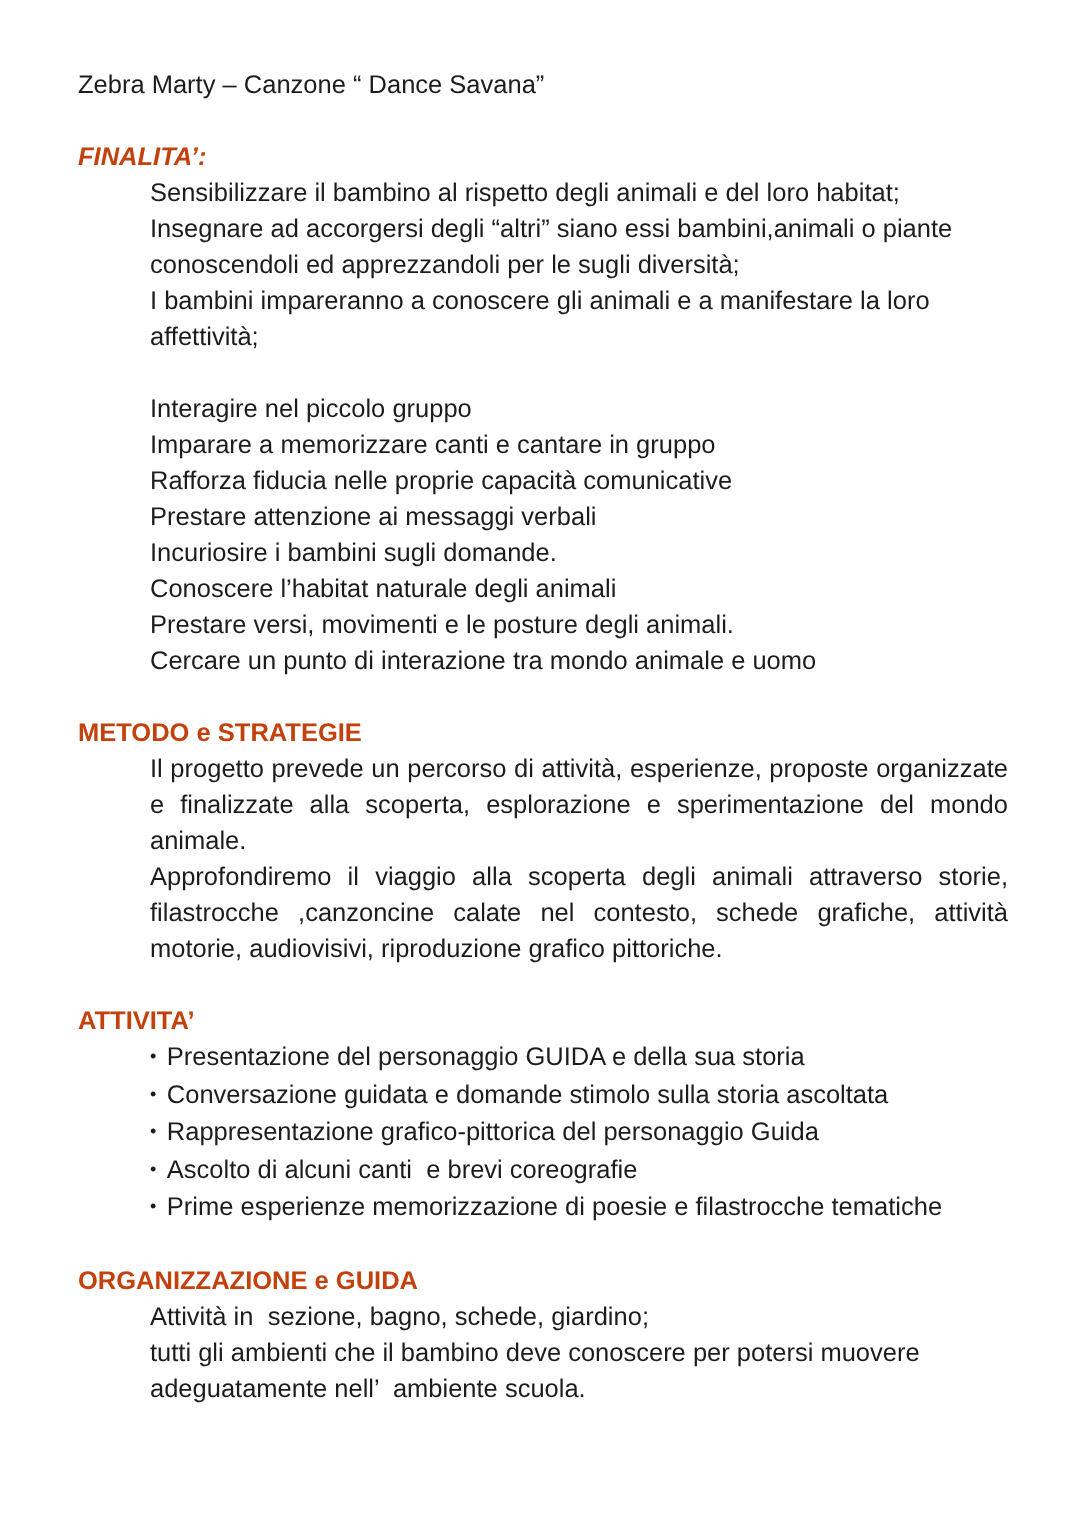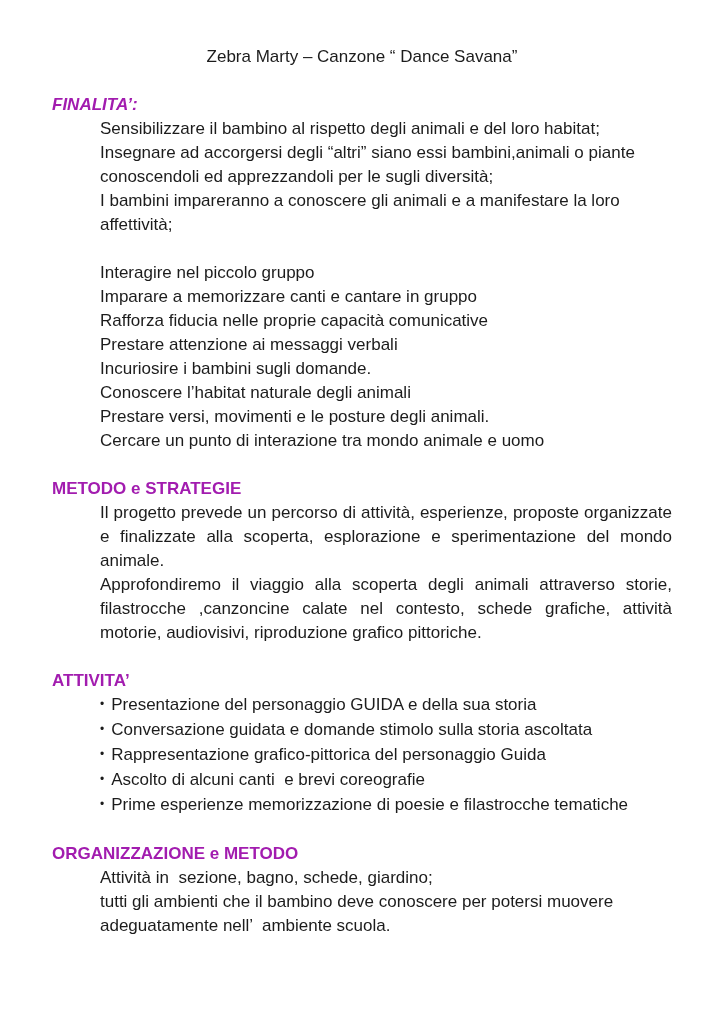--- a/index.html
+++ b/index.html
@@ -21,27 +21,26 @@
     padding: 45px 52px 0 52px;
   }
   .content {
     width: 620px;
   }
   .doc-title {
     font-size: 17px;
     font-weight: normal;
     line-height: 24px;
     margin: 0 0 24px 0;
-    text-align: center;
   }
   .section {
     margin: 0 0 24px 0;
   }
   .section-heading {
-    color: #a21caf;
+    color: #c2410c;
     font-weight: bold;
     font-size: 17px;
     line-height: 24px;
     margin: 0;
   }
   .section-heading.italic {
     font-style: italic;
   }
   .line {
     font-size: 17px;
@@ -103,20 +102,20 @@
         </section>
         <section class="section">
           <h2 class="section-heading">ATTIVITA’</h2>
           <div class="line bullet-line"><span class="bullet">•</span><span class="bullet-text">Presentazione del personaggio GUIDA e della sua storia</span></div>
           <div class="line bullet-line"><span class="bullet">•</span><span class="bullet-text">Conversazione guidata e domande stimolo sulla storia ascoltata</span></div>
           <div class="line bullet-line"><span class="bullet">•</span><span class="bullet-text">Rappresentazione grafico-pittorica del personaggio Guida</span></div>
           <div class="line bullet-line"><span class="bullet">•</span><span class="bullet-text">Ascolto di alcuni canti  e brevi coreografie</span></div>
           <div class="line bullet-line"><span class="bullet">•</span><span class="bullet-text">Prime esperienze memorizzazione di poesie e filastrocche tematiche</span></div>
         </section>
         <section class="section">
-          <h2 class="section-heading">ORGANIZZAZIONE e METODO</h2>
+          <h2 class="section-heading">ORGANIZZAZIONE e GUIDA</h2>
           <div class="line">Attività in  sezione, bagno, schede, giardino;</div>
           <div class="line">tutti gli ambienti che il bambino deve conoscere per potersi muovere</div>
           <div class="line">adeguatamente nell’  ambiente scuola.</div>
         </section>
       </div>
   </div>
 </main>
 
 </body></html>

